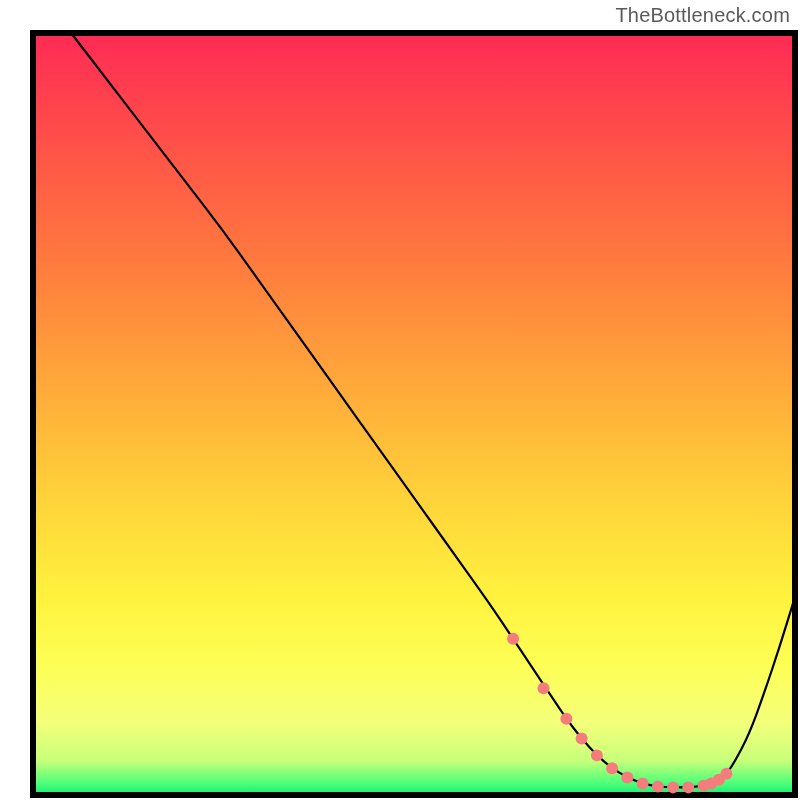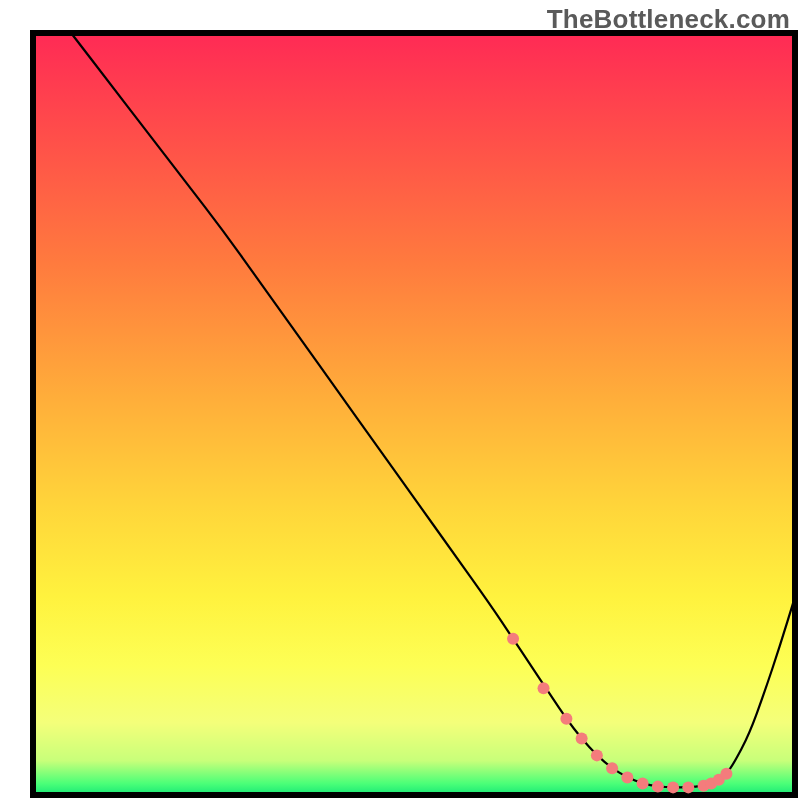--- a/index.html
+++ b/index.html
@@ -13,22 +13,22 @@
   }
   .stage {
     position: relative;
     width: 800px;
     height: 800px;
   }
   .watermark {
     position: absolute;
     top: 4px;
     right: 10px;
-    font-size: 26px;
-    font-weight: 700;
+    font-size: 20px;
+    font-weight: 400;
     color: #5a5a5a;
     letter-spacing: 0.2px;
     user-select: none;
   }
   svg.plot {
     position: absolute;
     left: 0;
     top: 0;
     width: 800px;
     height: 800px;

